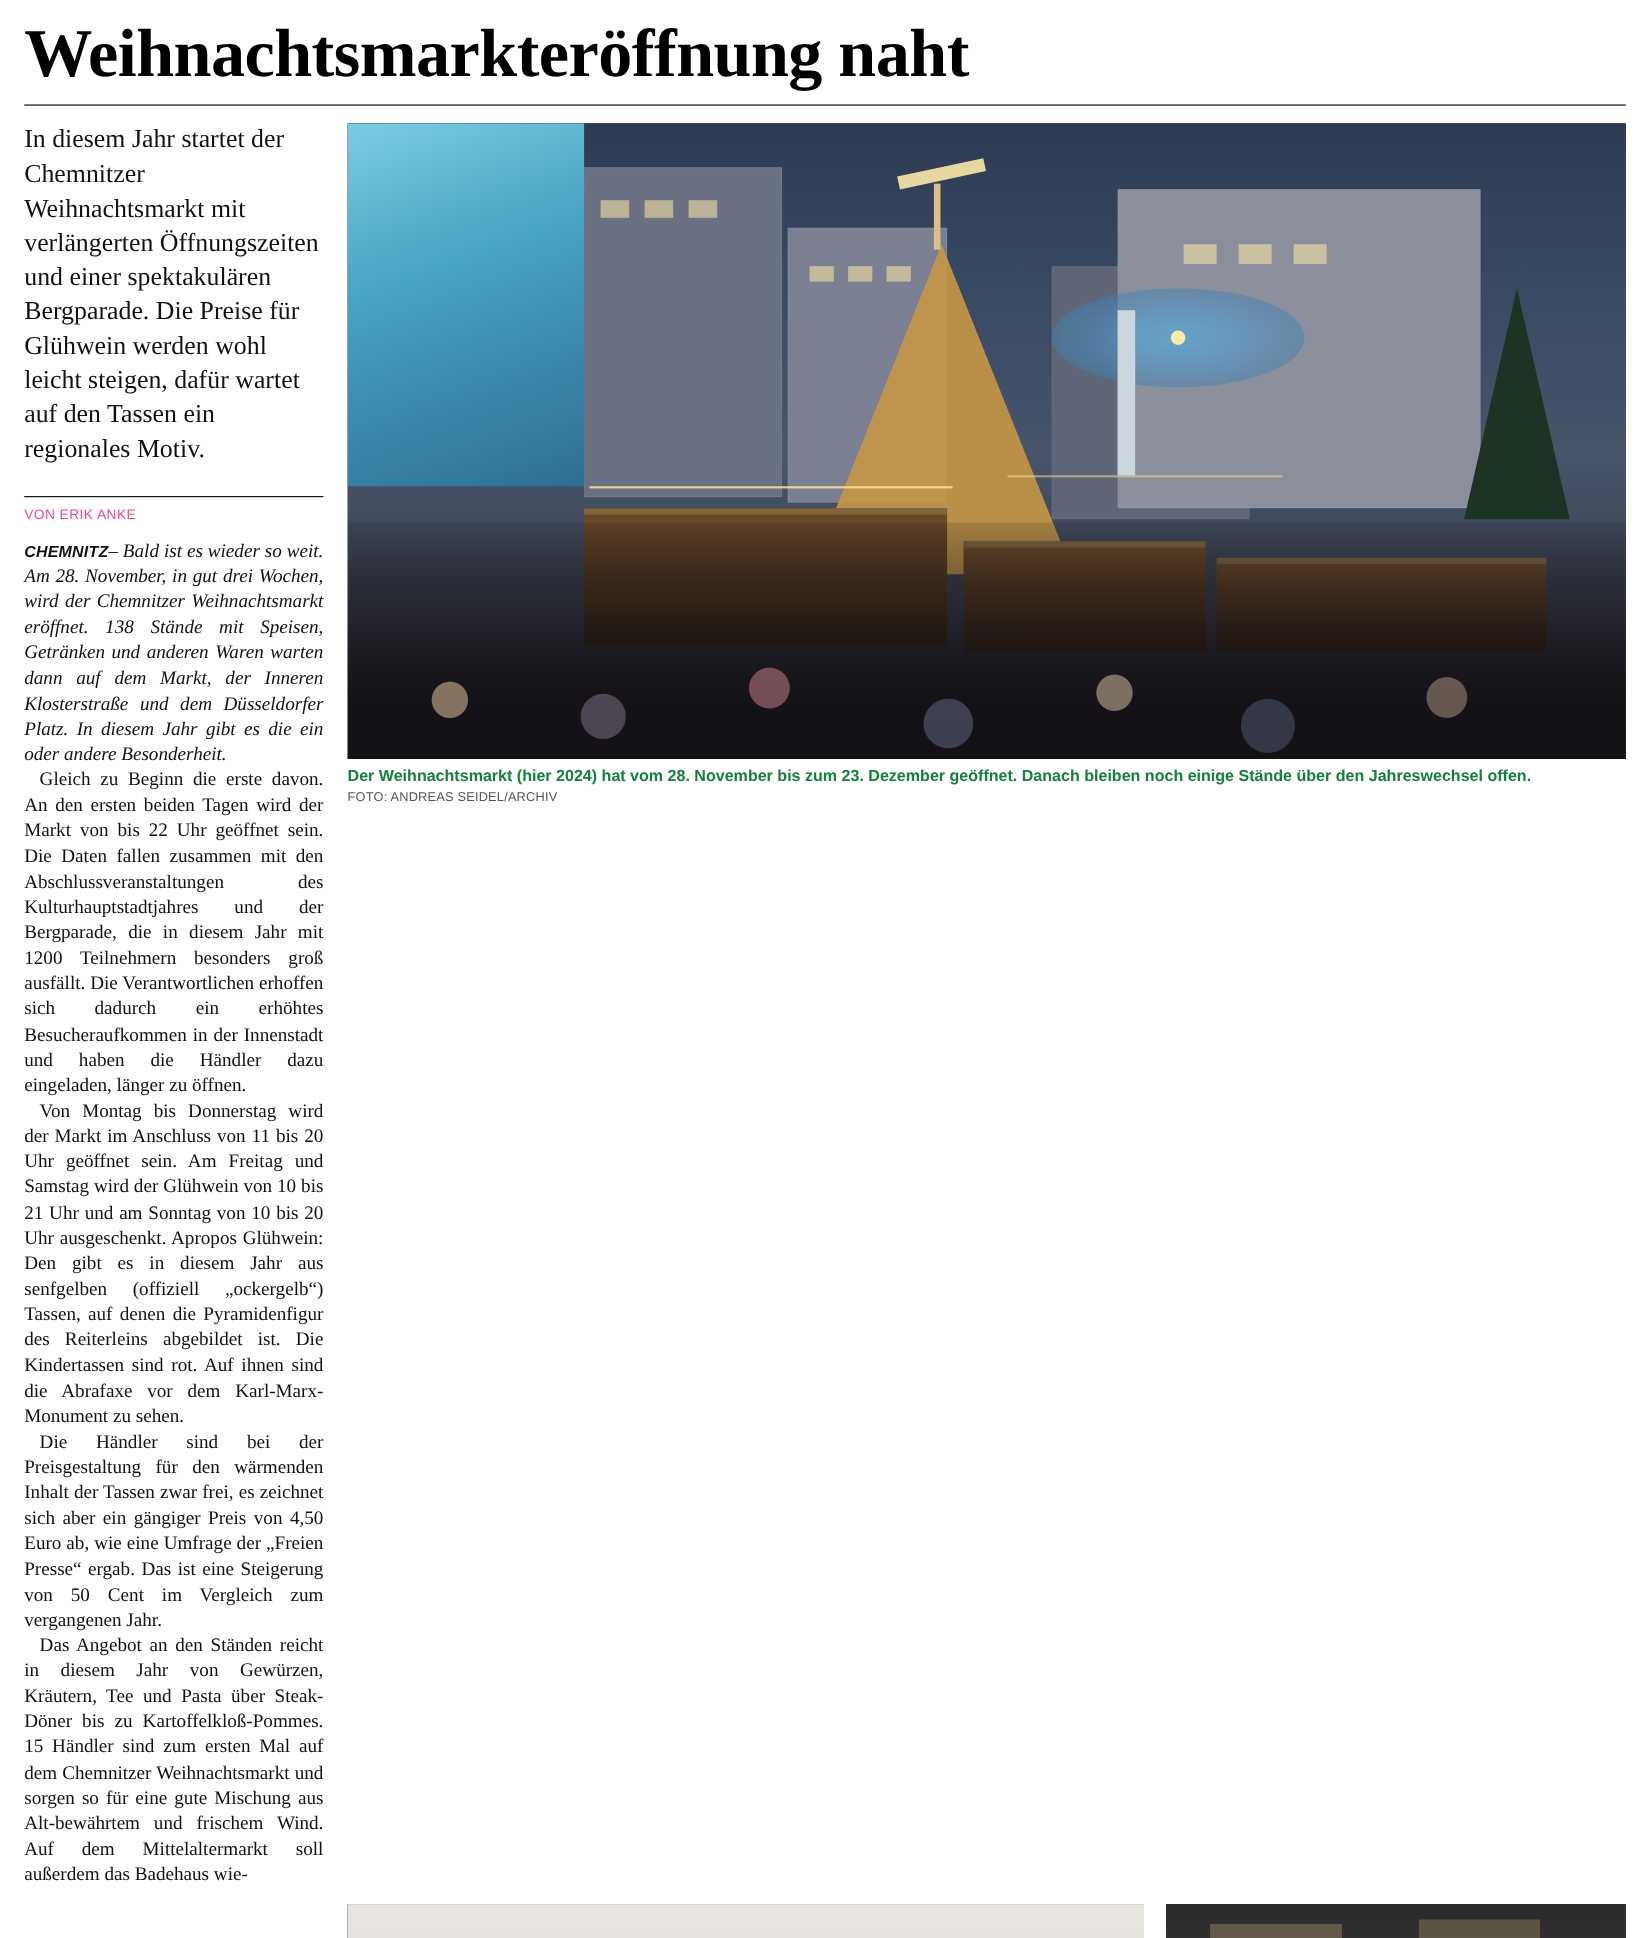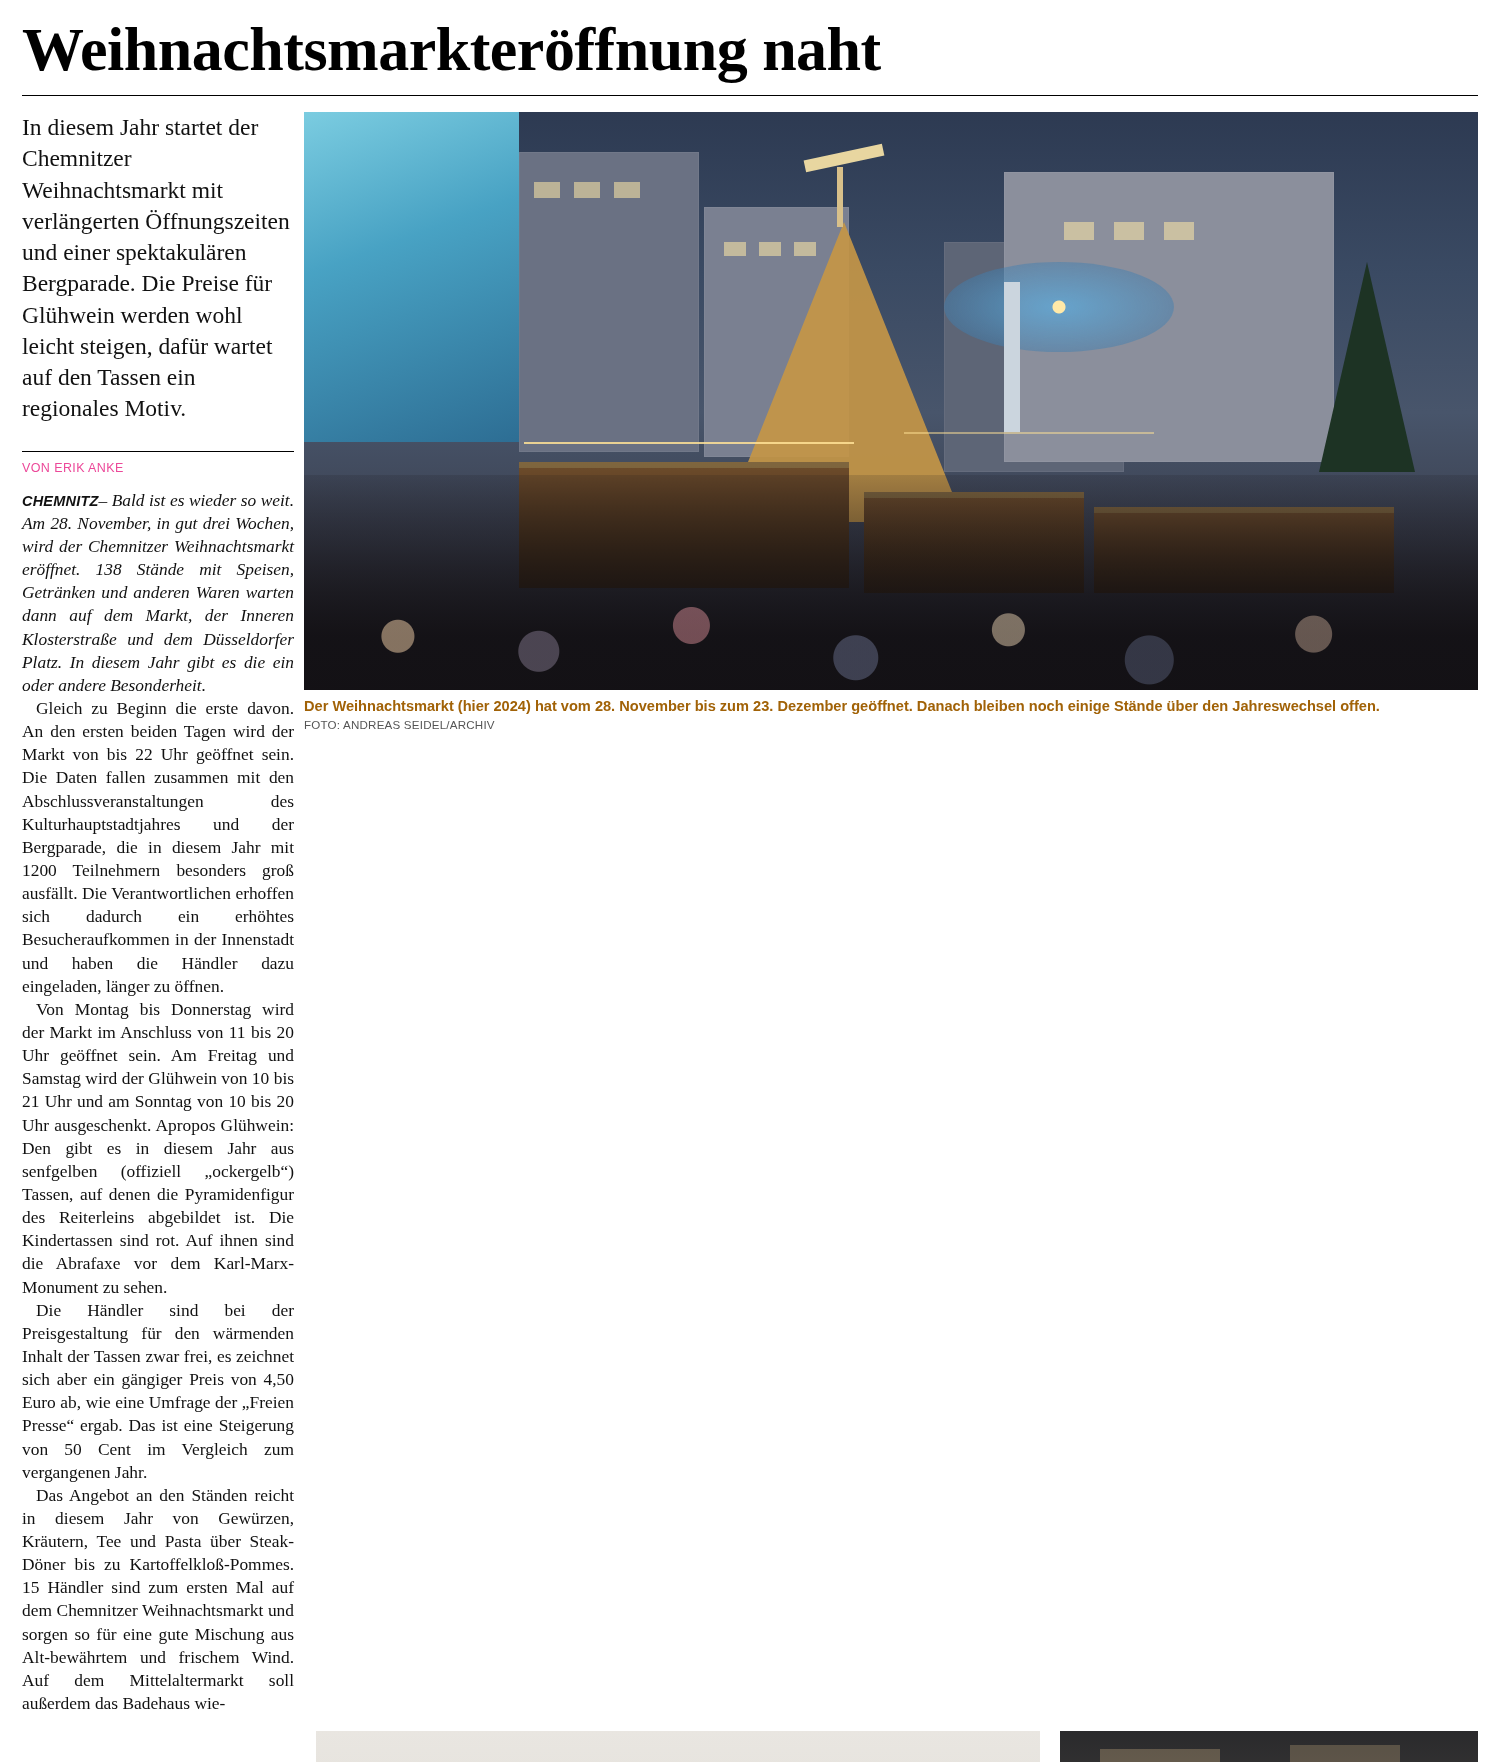--- a/index.html
+++ b/index.html
@@ -32,21 +32,21 @@
   }
   .rule-top {
     border: 0;
     border-top: 1.5px solid #000;
     margin: 0 0 16px 0;
   }
 
   
   .top-area {
     display: flex;
-    gap: 10px;
+    gap: 22px;
     align-items: flex-start;
   }
   .lead-col {
     width: 272px;
     flex: 0 0 272px;
   }
   .lead-text {
     font-family: "Liberation Serif", serif;
     font-size: 23.5px;
     line-height: 1.33;
@@ -102,21 +102,21 @@
   }
   .ph-main {
     height: 578px;
     width: 100%;
   }
   .caption {
     font-family: "Liberation Sans", sans-serif;
     font-weight: 700;
     font-size: 14.6px;
     line-height: 1.28;
-    color: #a16207;
+    color: #15803d;
     padding-top: 7px;
   }
   .credit {
     font-family: "Liberation Sans", sans-serif;
     font-size: 11.6px;
     color: #555;
     letter-spacing: 0.2px;
     font-weight: 400;
   }
   .credit-right {

